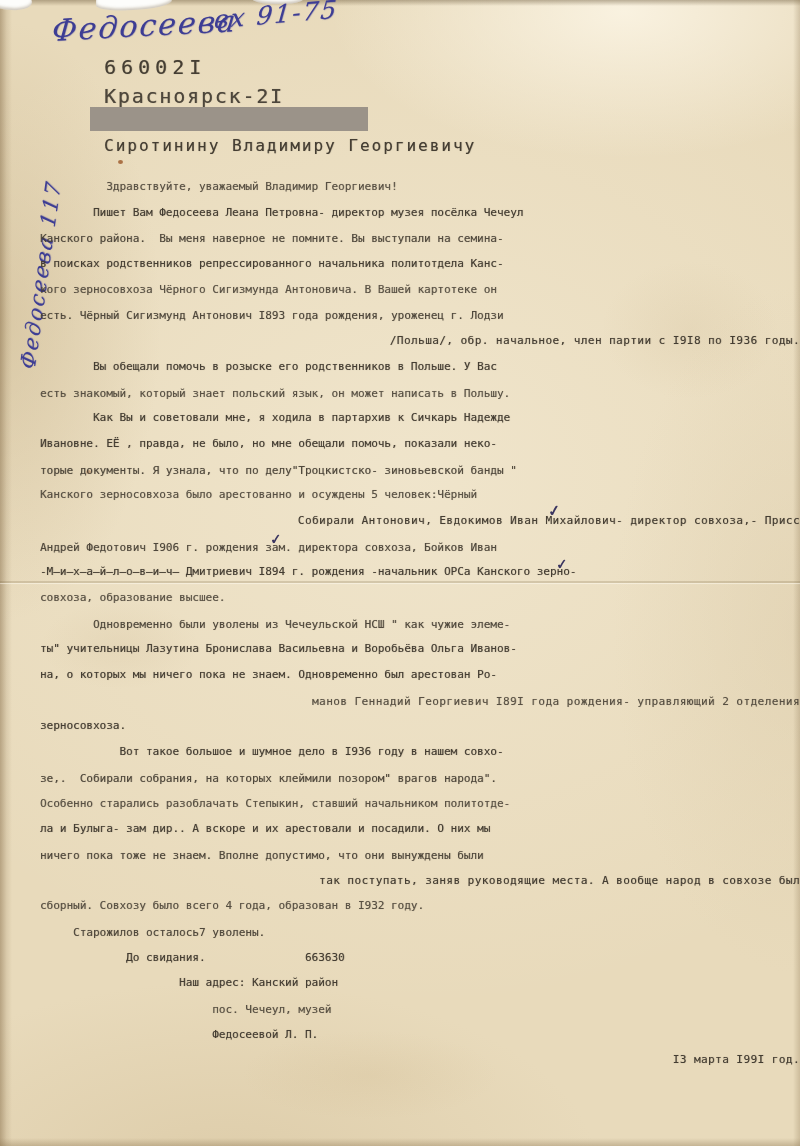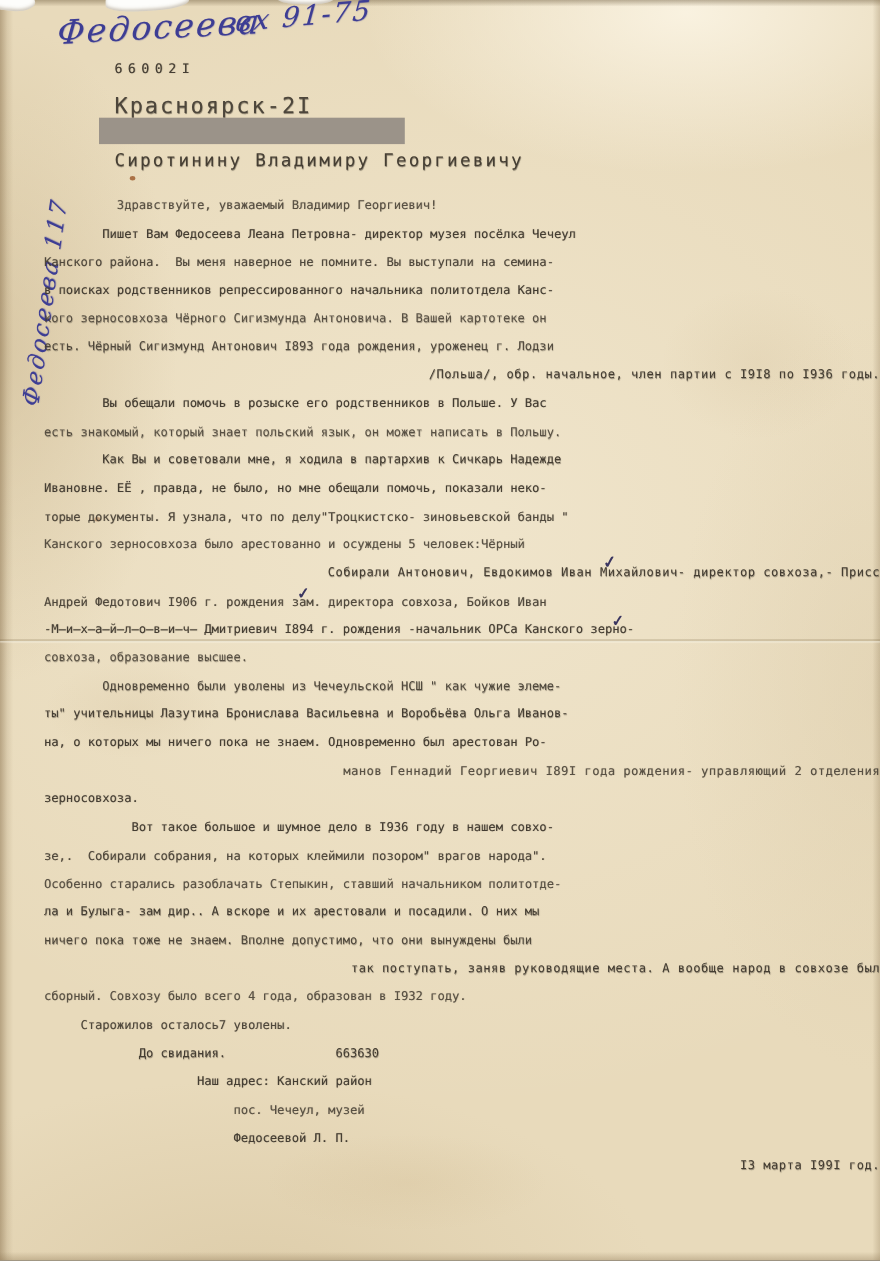--- a/index.html
+++ b/index.html
@@ -31,21 +31,21 @@
     box-shadow:0 1px 1px rgba(255,252,240,0.55);}
   .stain{position:absolute;border-radius:50%;pointer-events:none;}
   .stain.s1{left:40px;top:600px;width:160px;height:90px;background:radial-gradient(ellipse,rgba(178,150,104,0.10),transparent 70%);}
   .stain.s2{left:600px;top:260px;width:180px;height:140px;background:radial-gradient(ellipse,rgba(178,150,104,0.10),transparent 70%);}
   .stain.s3{left:240px;top:1030px;width:260px;height:90px;background:radial-gradient(ellipse,rgba(190,162,112,0.12),transparent 70%);}
   .speck{position:absolute;width:5px;height:4px;border-radius:50%;background:rgba(150,78,30,0.75);}
 
   
   .typed{position:absolute;color:#453e33;letter-spacing:0.2px;
     text-shadow:0.4px 0.4px 0.7px rgba(62,54,43,0.55);}
-  .postal{left:104px;top:55px;font-size:12px;letter-spacing:5px;}
+  .postal{left:104px;top:55px;font-size:20px;letter-spacing:5px;}
   .city{left:104px;top:84px;font-size:20px;letter-spacing:1.8px;color:#4d463b;}
   .recipient{left:104px;top:136px;font-size:16px;letter-spacing:2px;}
   .redaction{position:absolute;left:90px;top:107px;width:278px;height:24px;background:#9b9389;}
 
   .letter-body{position:absolute;left:40px;top:174px;width:760px;}
   .line{white-space:pre;height:25.7px;line-height:25.7px;font-size:11px;color:#443d32;
     text-shadow:0.4px 0.4px 0.7px rgba(62,54,43,0.5);}
   .line:nth-child(3n){opacity:0.93;transform:translateY(0.5px);}
   .line:nth-child(4n+1){opacity:0.88;}
   .line:nth-child(7n){letter-spacing:0.45px;text-align:right;}

